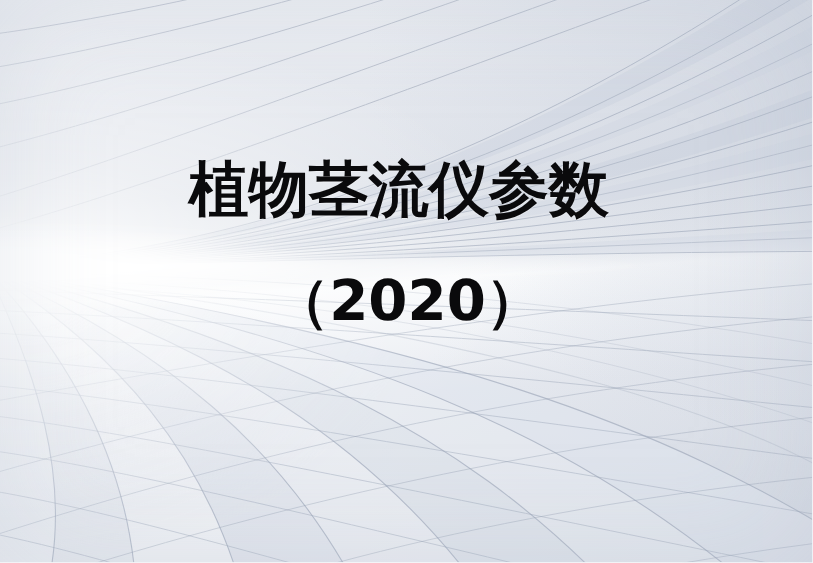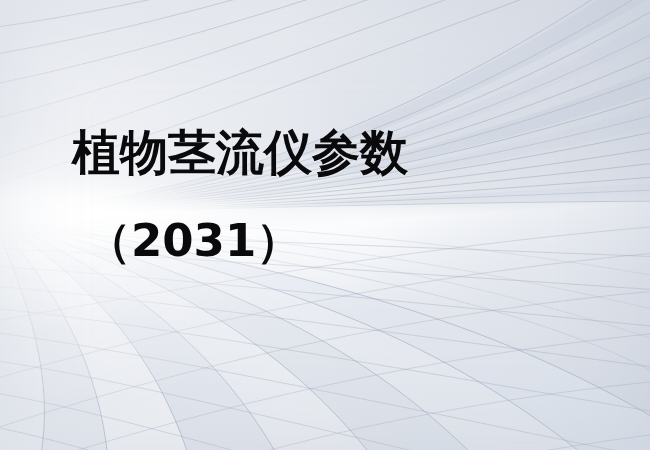--- a/index.html
+++ b/index.html
@@ -66,23 +66,24 @@
   }
 
   
   .bg-vignette {
     box-shadow: inset 0 0 90px rgba(176,185,201,0.30);
   }
 
   
   .title-block {
     position: absolute;
-    left: 72px;
+    left: 59px;
     top: 128px;
     width: 520px;
+    text-align: center;
   }
   .title-line {
     display: block;
     color: #0a0a0c;
     font-weight: 700;
     line-height: 1.0;
     letter-spacing: 0px;
     white-space: nowrap;
     text-shadow: 0 1px 0 rgba(255,255,255,0.35);
   }
@@ -223,16 +224,16 @@
   </div>
 
   <div class="bg-layer bg-wash"></div>
 
   <div class="bg-layer bg-streak"></div>
 
   <div class="bg-layer bg-vignette"></div>
 
   <div class="title-block">
     <span class="title-line title-main">植物茎流仪参数</span>
-    <span class="title-line title-sub">（2031）</span>
+    <span class="title-line title-sub">（2020）</span>
   </div>
 
 </div>
 
 </body></html>

